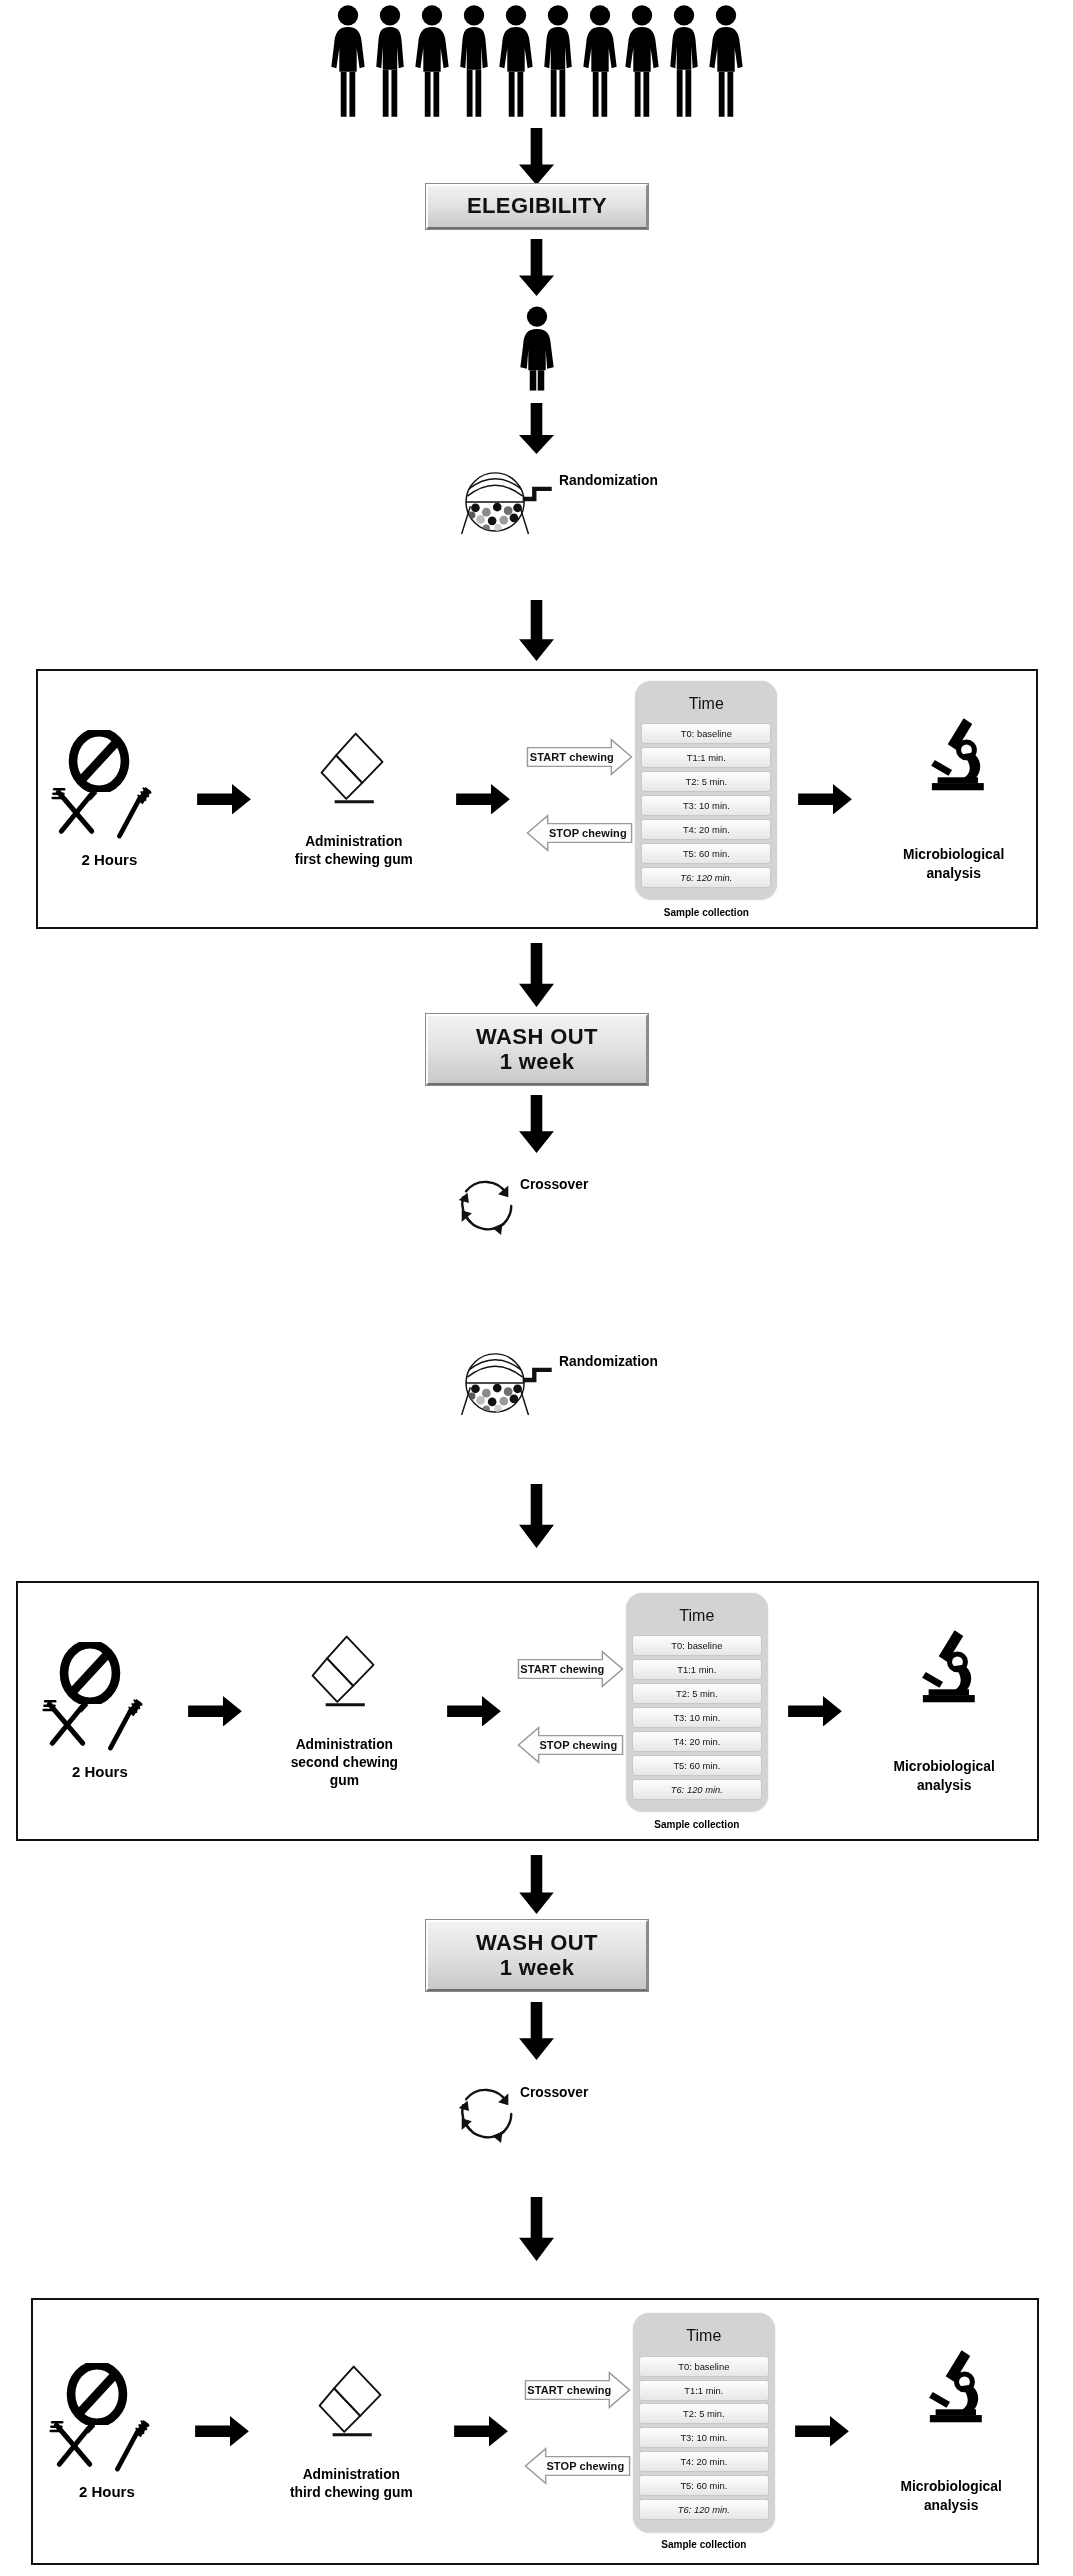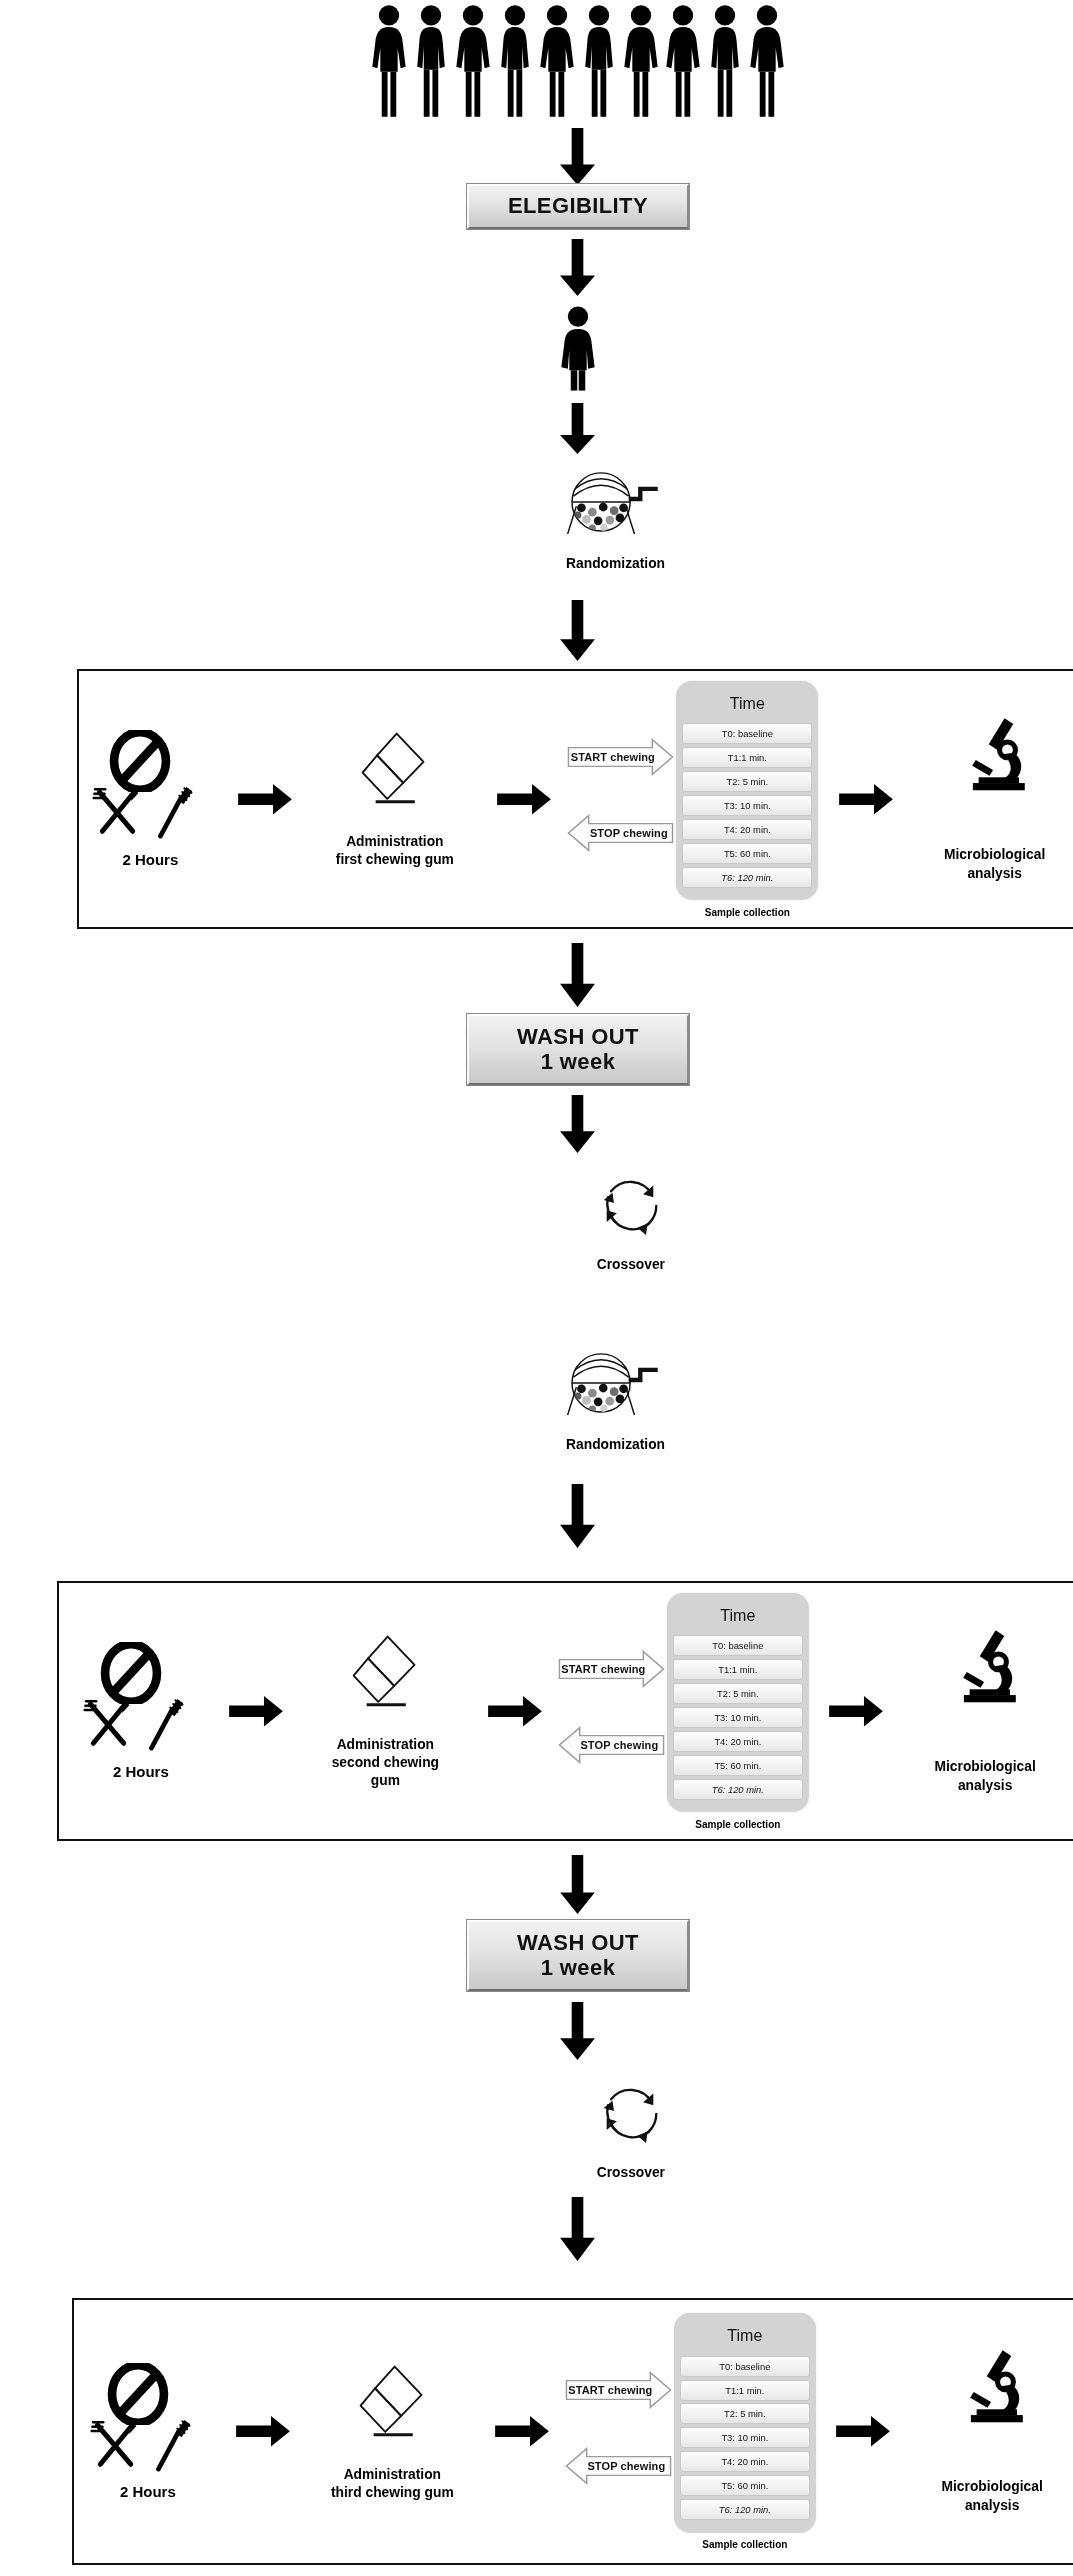--- a/index.html
+++ b/index.html
@@ -3,24 +3,24 @@
 <meta charset="utf-8">
 <style>
   html,body{margin:0;padding:0;background:#ffffff;}
   body{
     width:1073px; height:2576px;
     font-family:"Liberation Sans", sans-serif;
     color:#000;
     position:relative;
     overflow:hidden;
   }
-  .stage{position:absolute; left:0; top:0; width:1007px; height:2576px;margin-left:41px;}
-
-  
-  .col{display:flex; flex-direction:column; align-items:flex-end;gap:8px;}
+  .stage{position:absolute; left:0; top:0; width:1007px; height:2576px;}
+
+  
+  .col{display:flex; flex-direction:row; align-items:flex-start;}
 
   
   .people-row{
     position:absolute; left:0; top:2.9px; width:1073px;
     display:flex; justify-content:center; align-items:flex-end; gap:0px;
   }
   .person{width:42px; height:116px; position:relative;}
   .person svg{display:block;}
 
   

